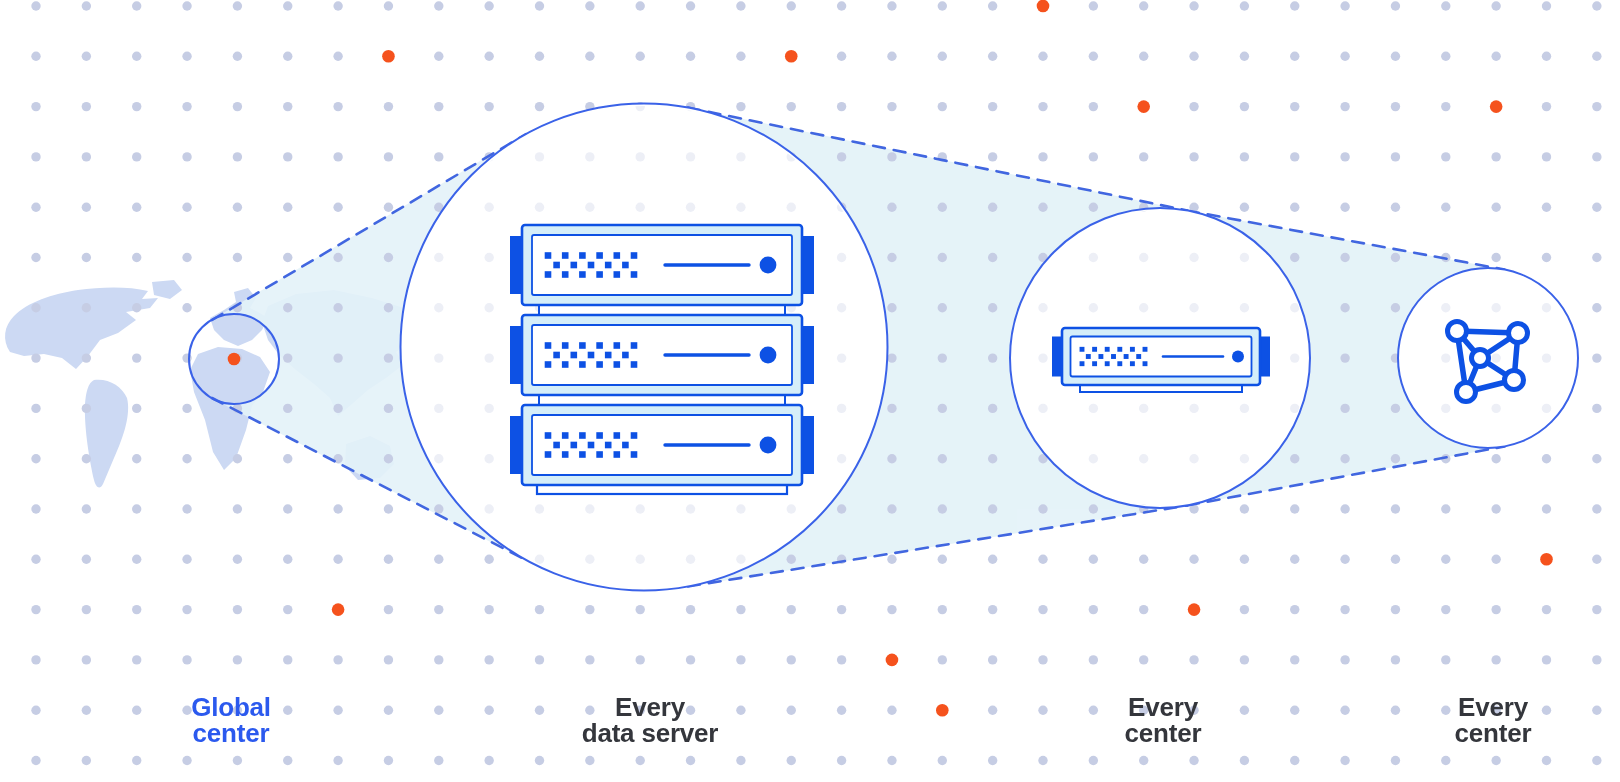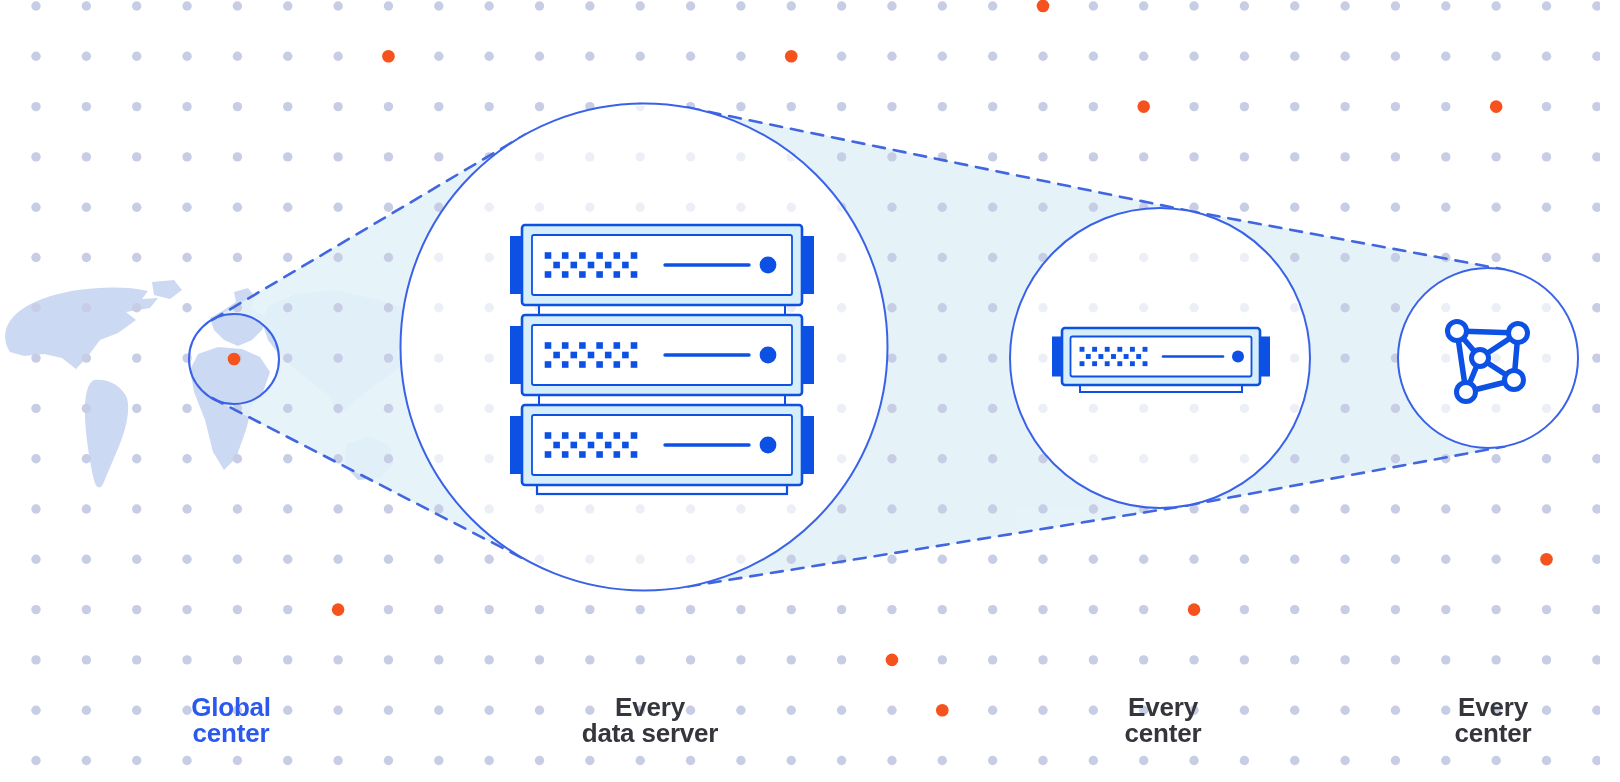--- a/index.html
+++ b/index.html
@@ -1,17 +1,17 @@
 <!DOCTYPE html>
 <html><head>
 <meta charset="utf-8">
 <style>
   html,body{margin:0;padding:0;background:#ffffff;}
   .stage{position:relative;width:1600px;height:782px;overflow:hidden;background:#fde047;
-         font-family:"Liberation Sans","DejaVu Sans",sans-serif;}
+         font-family:"Liberation Sans","DejaVu Sans",sans-serif;padding-left:12px;}
   svg{position:absolute;left:0;top:0;}
   .caption{position:absolute;transform:translateX(-50%);text-align:center;
            font-weight:bold;font-size:26px;line-height:26px;letter-spacing:-0.2px;}
   .caption .ln{display:block;}
   .cap-blue{color:#2b59ee;}
   .cap-dark{color:#34363c;}
 </style>
 </head>
 <body>
 

